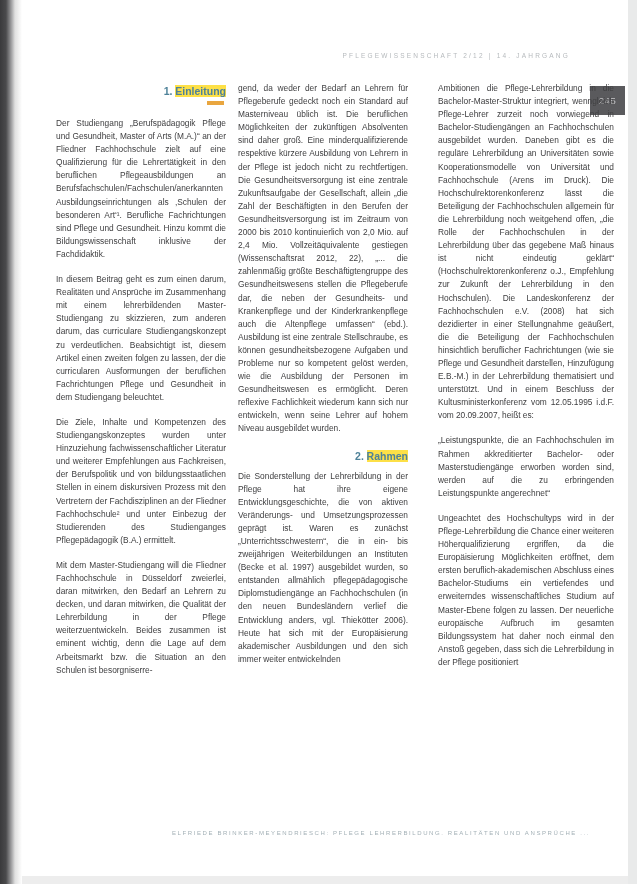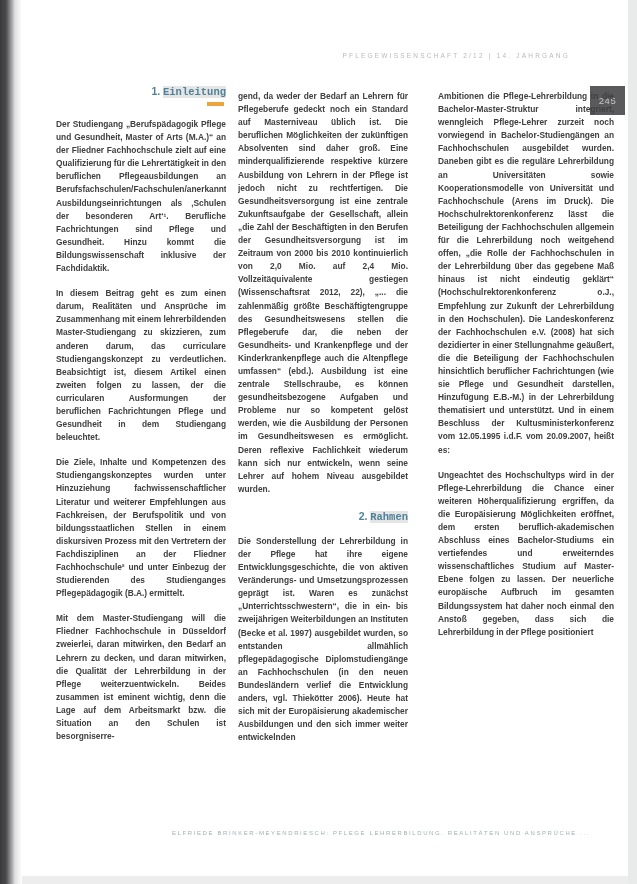--- a/index.html
+++ b/index.html
@@ -17,27 +17,27 @@
     color:#b6babd;text-align:right;white-space:nowrap;}
   .runfoot{position:absolute;top:830px;left:60px;right:47px;font-size:6px;letter-spacing:1.6px;
     color:#a3b0b6;text-align:right;white-space:nowrap;overflow:hidden;}
   
   .badge{position:absolute;top:86px;right:12px;width:35px;height:29px;background:#5a5a5d;
     color:#c7c7c9;font-size:9.5px;letter-spacing:.5px;display:flex;align-items:center;justify-content:center;}
   
   .col{position:absolute;top:78px;height:748px;overflow:hidden;
     font-size:8.35px;line-height:13.1px;text-align:justify;
     hyphens:auto;-webkit-hyphens:auto;word-spacing:-0.2px;}
-  .col p{margin:12px 0 12px 0;font-weight:bold;}
+  .col p{margin:4px 0 12px 0;}
   .col1{left:56px;width:170px;top:85px;height:742px;}
   .col2{left:238px;width:170px;}
   .col3{left:438px;width:176px;}
   .heading{font-size:10.5px;line-height:12px;font-weight:bold;color:#4e8299;
     text-align:right;margin:0 0 4px 0;}
-  .heading .hl{background:#e5e5e5;font-family:Liberation Mono, monospace;}
+  .heading .hl{background:#fde047;}
   .heading-mid{margin:14px 0 8px 0;}
   .accent-mark{width:17px;height:4px;background:#e9a63f;margin:0 2px 12px auto;}
 </style>
 </head>
 <body>
 
 <div class="page">
 
   <div class="spine"></div>
   <div class="edge-right"></div>
@@ -57,18 +57,19 @@
   </div>
 
   <div class="col col2">
     <p>gend, da weder der Bedarf an Lehrern für Pflegeberufe gedeckt noch ein Standard auf Masterniveau üblich ist. Die beruflichen Möglichkeiten der zukünftigen Absolventen sind daher groß. Eine minderqualifizierende respektive kürzere Ausbildung von Lehrern in der Pflege ist jedoch nicht zu rechtfertigen. Die Gesundheitsversorgung ist eine zentrale Zukunftsaufgabe der Gesellschaft, allein „die Zahl der Beschäftigten in den Berufen der Gesundheitsversorgung ist im Zeitraum von 2000 bis 2010 kontinuierlich von 2,0 Mio. auf 2,4 Mio. Vollzeitäquivalente gestiegen (Wissenschaftsrat 2012, 22), „... die zahlenmäßig größte Beschäftigtengruppe des Gesundheitswesens stellen die Pflegeberufe dar, die neben der Gesundheits- und Krankenpflege und der Kinderkrankenpflege auch die Altenpflege umfassen“ (ebd.). Ausbildung ist eine zentrale Stellschraube, es können gesundheitsbezogene Aufgaben und Probleme nur so kompetent gelöst werden, wie die Ausbildung der Personen im Gesundheitswesen es ermöglicht. Deren reflexive Fachlichkeit wiederum kann sich nur entwickeln, wenn seine Lehrer auf hohem Niveau ausgebildet wurden.</p>
     <h2 class="heading heading-mid"><span>2.</span> <span class="hl">Rahmen</span></h2>
     <p>Die Sonderstellung der Lehrerbildung in der Pflege hat ihre eigene Entwicklungsgeschichte, die von aktiven Veränderungs- und Umsetzungsprozessen geprägt ist. Waren es zunächst „Unterrichtsschwestern“, die in ein- bis zweijährigen Weiterbildungen an Instituten (Becke et al. 1997) ausgebildet wurden, so entstanden allmählich pflegepädagogische Diplomstudiengänge an Fachhochschulen (in den neuen Bundesländern verlief die Entwicklung anders, vgl. Thiekötter 2006). Heute hat sich mit der Europäisierung akademischer Ausbildungen und den sich immer weiter entwickelnden</p>
   </div>
 
   <div class="col col3">
     <p>Ambitionen die Pflege-Lehrerbildung in die Bachelor-Master-Struktur integriert, wenngleich Pflege-Lehrer zurzeit noch vorwiegend in Bachelor-Studiengängen an Fachhochschulen ausgebildet wurden. Daneben gibt es die reguläre Lehrerbildung an Universitäten sowie Kooperationsmodelle von Universität und Fachhochschule (Arens im Druck). Die Hochschulrektorenkonferenz lässt die Beteiligung der Fachhochschulen allgemein für die Lehrerbildung noch weitgehend offen, „die Rolle der Fachhochschulen in der Lehrerbildung über das gegebene Maß hinaus ist nicht eindeutig geklärt“ (Hochschulrektorenkonferenz o.J., Empfehlung zur Zukunft der Lehrerbildung in den Hochschulen). Die Landeskonferenz der Fachhochschulen e.V. (2008) hat sich dezidierter in einer Stellungnahme geäußert, die die Beteiligung der Fachhochschulen hinsichtlich beruflicher Fachrichtungen (wie sie Pflege und Gesundheit darstellen, Hinzufügung E.B.-M.) in der Lehrerbildung thematisiert und unterstützt. Und in einem Beschluss der Kultusministerkonferenz vom 12.05.1995 i.d.F. vom 20.09.2007, heißt es:</p>
+    <p>„Leistungspunkte, die an Fachhochschulen im Rahmen akkreditierter Bachelor- oder Masterstudiengänge erworben worden sind, werden auf die zu erbringenden Leistungspunkte angerechnet“</p>
     <p>Ungeachtet des Hochschultyps wird in der Pflege-Lehrerbildung die Chance einer weiteren Höherqualifizierung ergriffen, da die Europäisierung Möglichkeiten eröffnet, dem ersten beruflich-akademischen Abschluss eines Bachelor-Studiums ein vertiefendes und erweiterndes wissenschaftliches Studium auf Master-Ebene folgen zu lassen. Der neuerliche europäische Aufbruch im gesamten Bildungssystem hat daher noch einmal den Anstoß gegeben, dass sich die Lehrerbildung in der Pflege positioniert</p>
   </div>
 
   <div class="runfoot">ELFRIEDE BRINKER-MEYENDRIESCH: PFLEGE LEHRERBILDUNG. REALITÄTEN UND ANSPRÜCHE ...</div>
 
 </div>
 
 </body></html>

